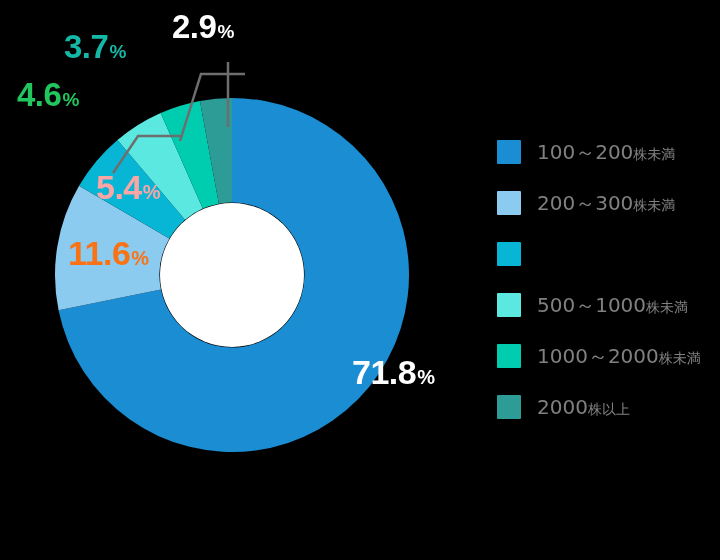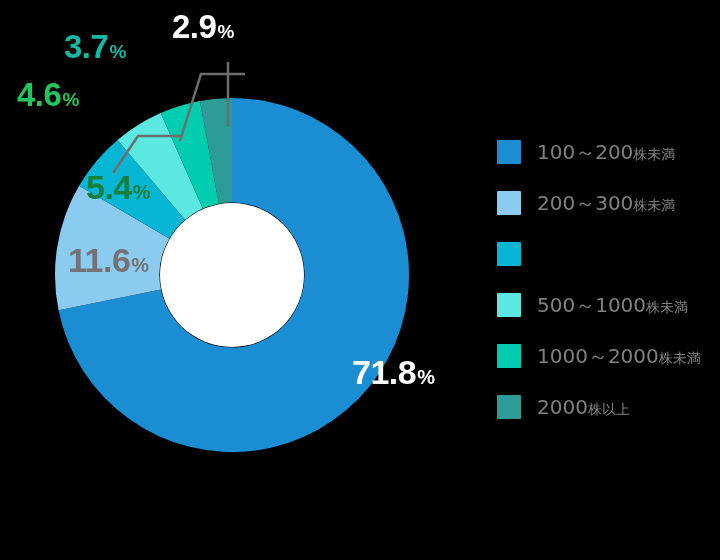--- a/index.html
+++ b/index.html
@@ -110,25 +110,25 @@
         <polyline points="180,141 201,74 245,74"></polyline>
         <polyline points="228,127 228,62"></polyline>
       </g>
       <circle cx="232" cy="275" r="72" fill="#FFFFFF"></circle>
     </svg>
 
     <div class="slice-label" style="left:313px; top:355px; color:#FFFFFF;margin-left:39px;">
       <span class="num">71.8</span><span class="pct">%</span>
     </div>
 
-    <div class="slice-label" style="left:68px; top:243px; color:#737373;">
+    <div class="slice-label" style="left:68px; top:236px; color:#f97316;">
       <span class="num">11.6</span><span class="pct">%</span>
     </div>
 
-    <div class="slice-label" style="left:86px; top:170px; color:#15803d;">
+    <div class="slice-label" style="left:96px; top:170px; color:#fca5a5;">
       <span class="num">5.4</span><span class="pct">%</span>
     </div>
 
     <div class="slice-label outer" style="left:17px; top:78px; color:#22c55e;">
       <span class="num">4.6</span><span class="pct">%</span>
     </div>
 
     <div class="slice-label outer" style="left:64px; top:30px; color:#14b8a6;">
       <span class="num">3.7</span><span class="pct">%</span>
     </div>

